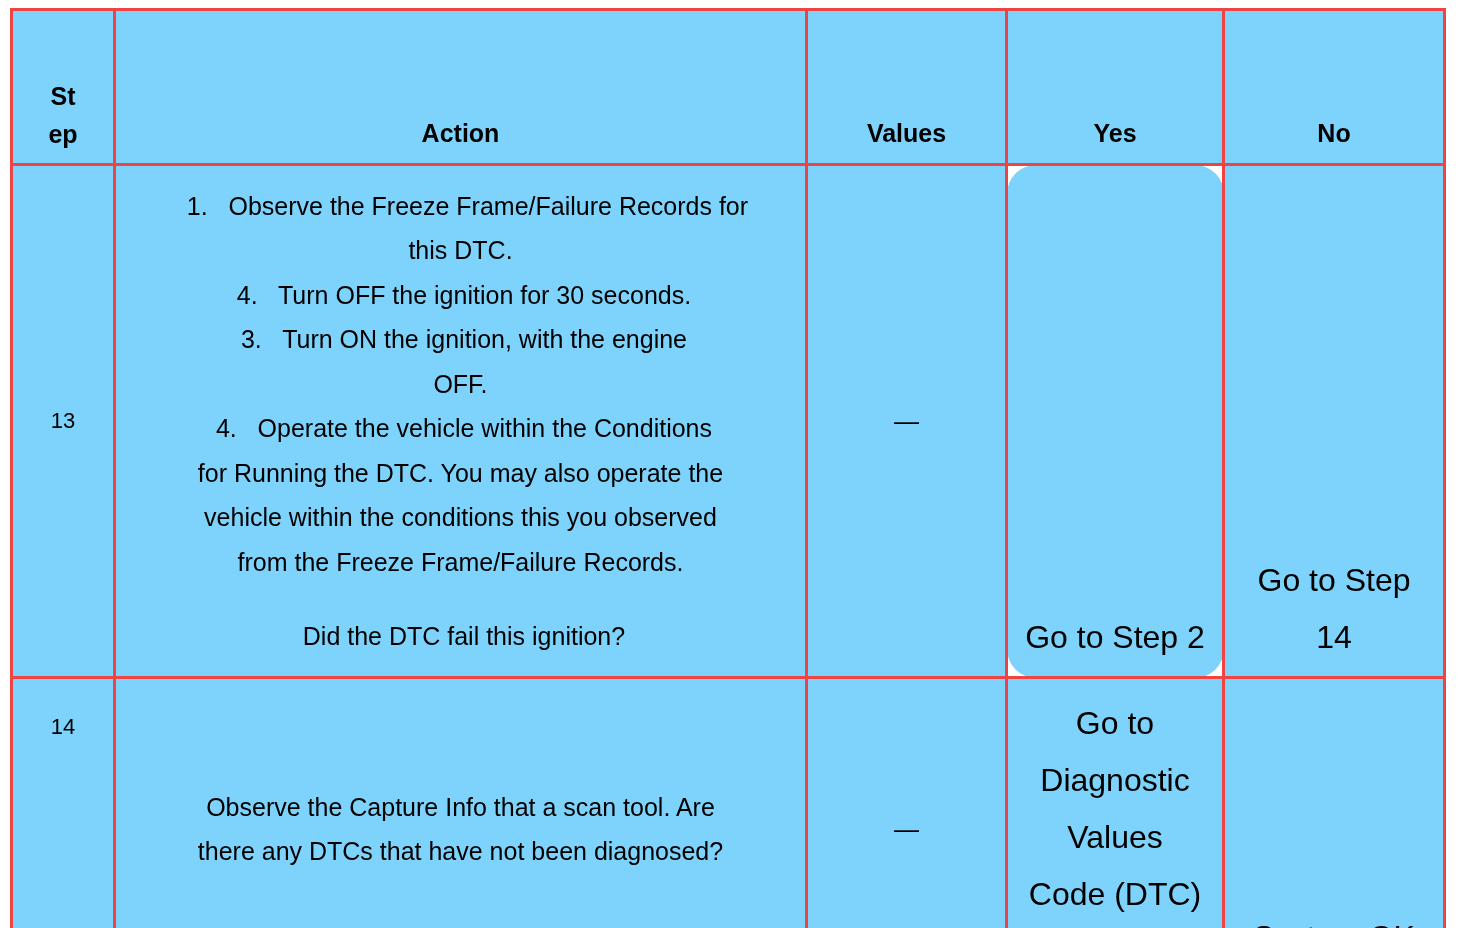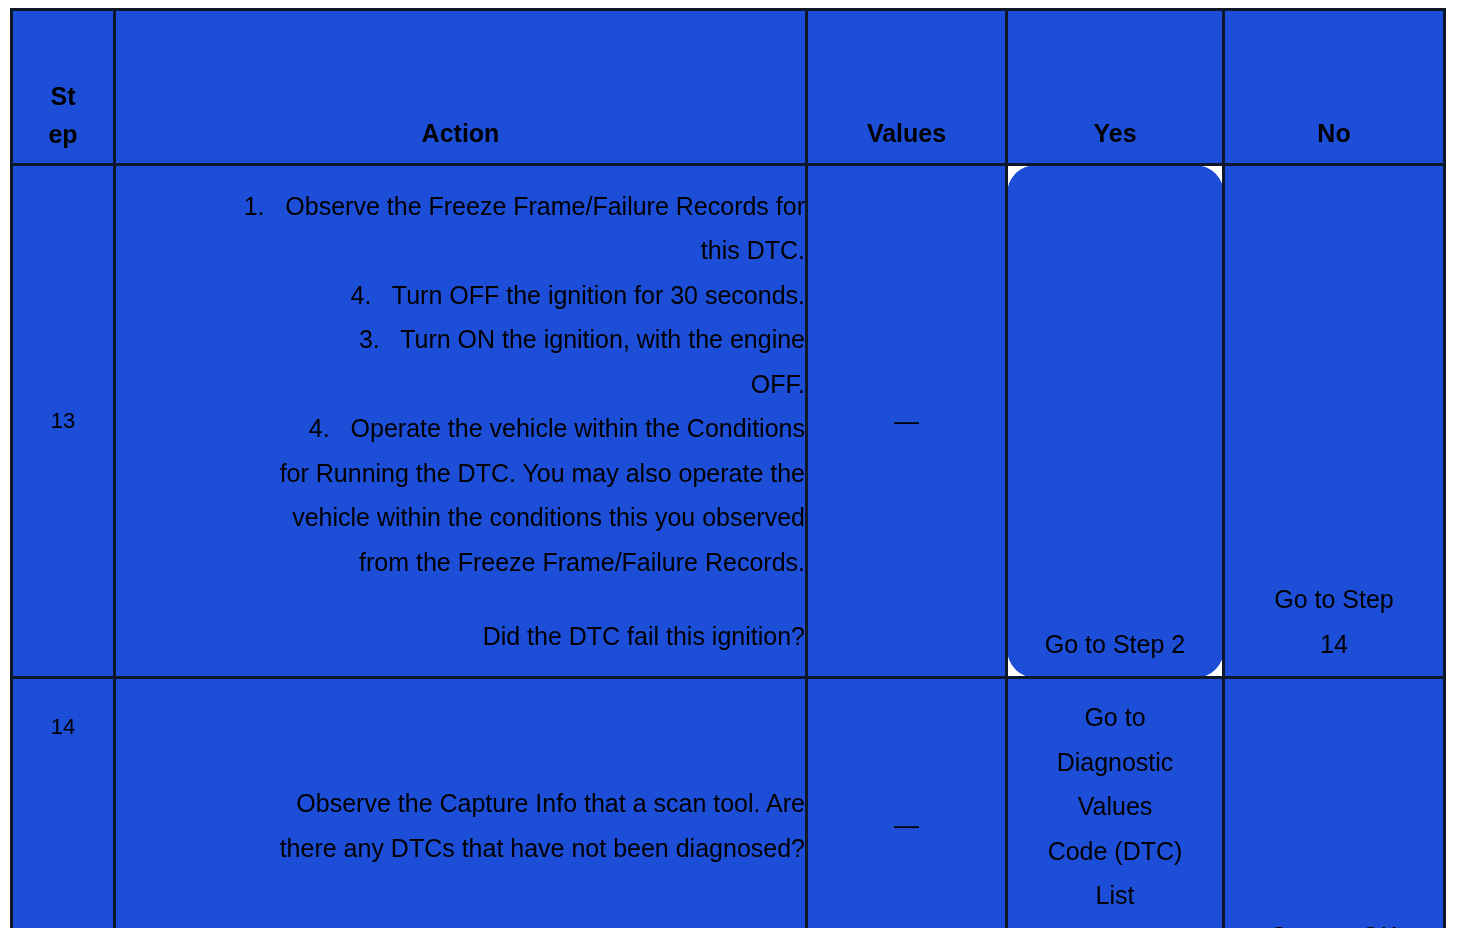--- a/index.html
+++ b/index.html
@@ -29,24 +29,24 @@
     left: 10px;
     top: 8px;
     width: 1433px;
     border-collapse: collapse;
     table-layout: fixed;
     background: #ffffff;
   }
 
   .diag-table td,
   .diag-table th {
-    border: 3px solid #0f172a;
+    border: 3px solid #ef4444;
     padding: 0;
     vertical-align: middle;
-    background: #1d4ed8;
+    background: #7dd3fc;
   }
 
   
   col.col-step   { width: 103px; }
   col.col-action { width: 692px; }
   col.col-values { width: 200px; }
   col.col-yes    { width: 217px; }
   col.col-no     { width: 221px; }
 
   
@@ -77,40 +77,40 @@
     font-weight: normal;
   }
   .row-13 .cell-step { vertical-align: middle; }
   .row-14 .cell-step {
     vertical-align: top;
     padding-top: 35px;
   }
 
   .cell-action {
     vertical-align: top;
-    text-align: right;
+    text-align: center;
     font-size: 25px;
     line-height: 1.78;
     padding: 18px 10px 8px 18px;
     margin-left: 36px;
   }
   .action-line { display: block; white-space: pre; }
   .action-line.gap { height: 30px; }
 
   .cell-values {
     text-align: center;
     vertical-align: middle;
     font-size: 25px;
   }
   .row-13 .cell-values { padding-top: 0; }
 
   .cell-yes,
   .cell-no {
     text-align: center;
-    font-size: 25px;
+    font-size: 32px;
     line-height: 1.78;
   }
   .row-13 .cell-yes {
     vertical-align: bottom;
     padding-bottom: 10px;
     border-radius: 29px;
   }
   .row-13 .cell-no {
     vertical-align: bottom;
     padding-bottom: 10px;

